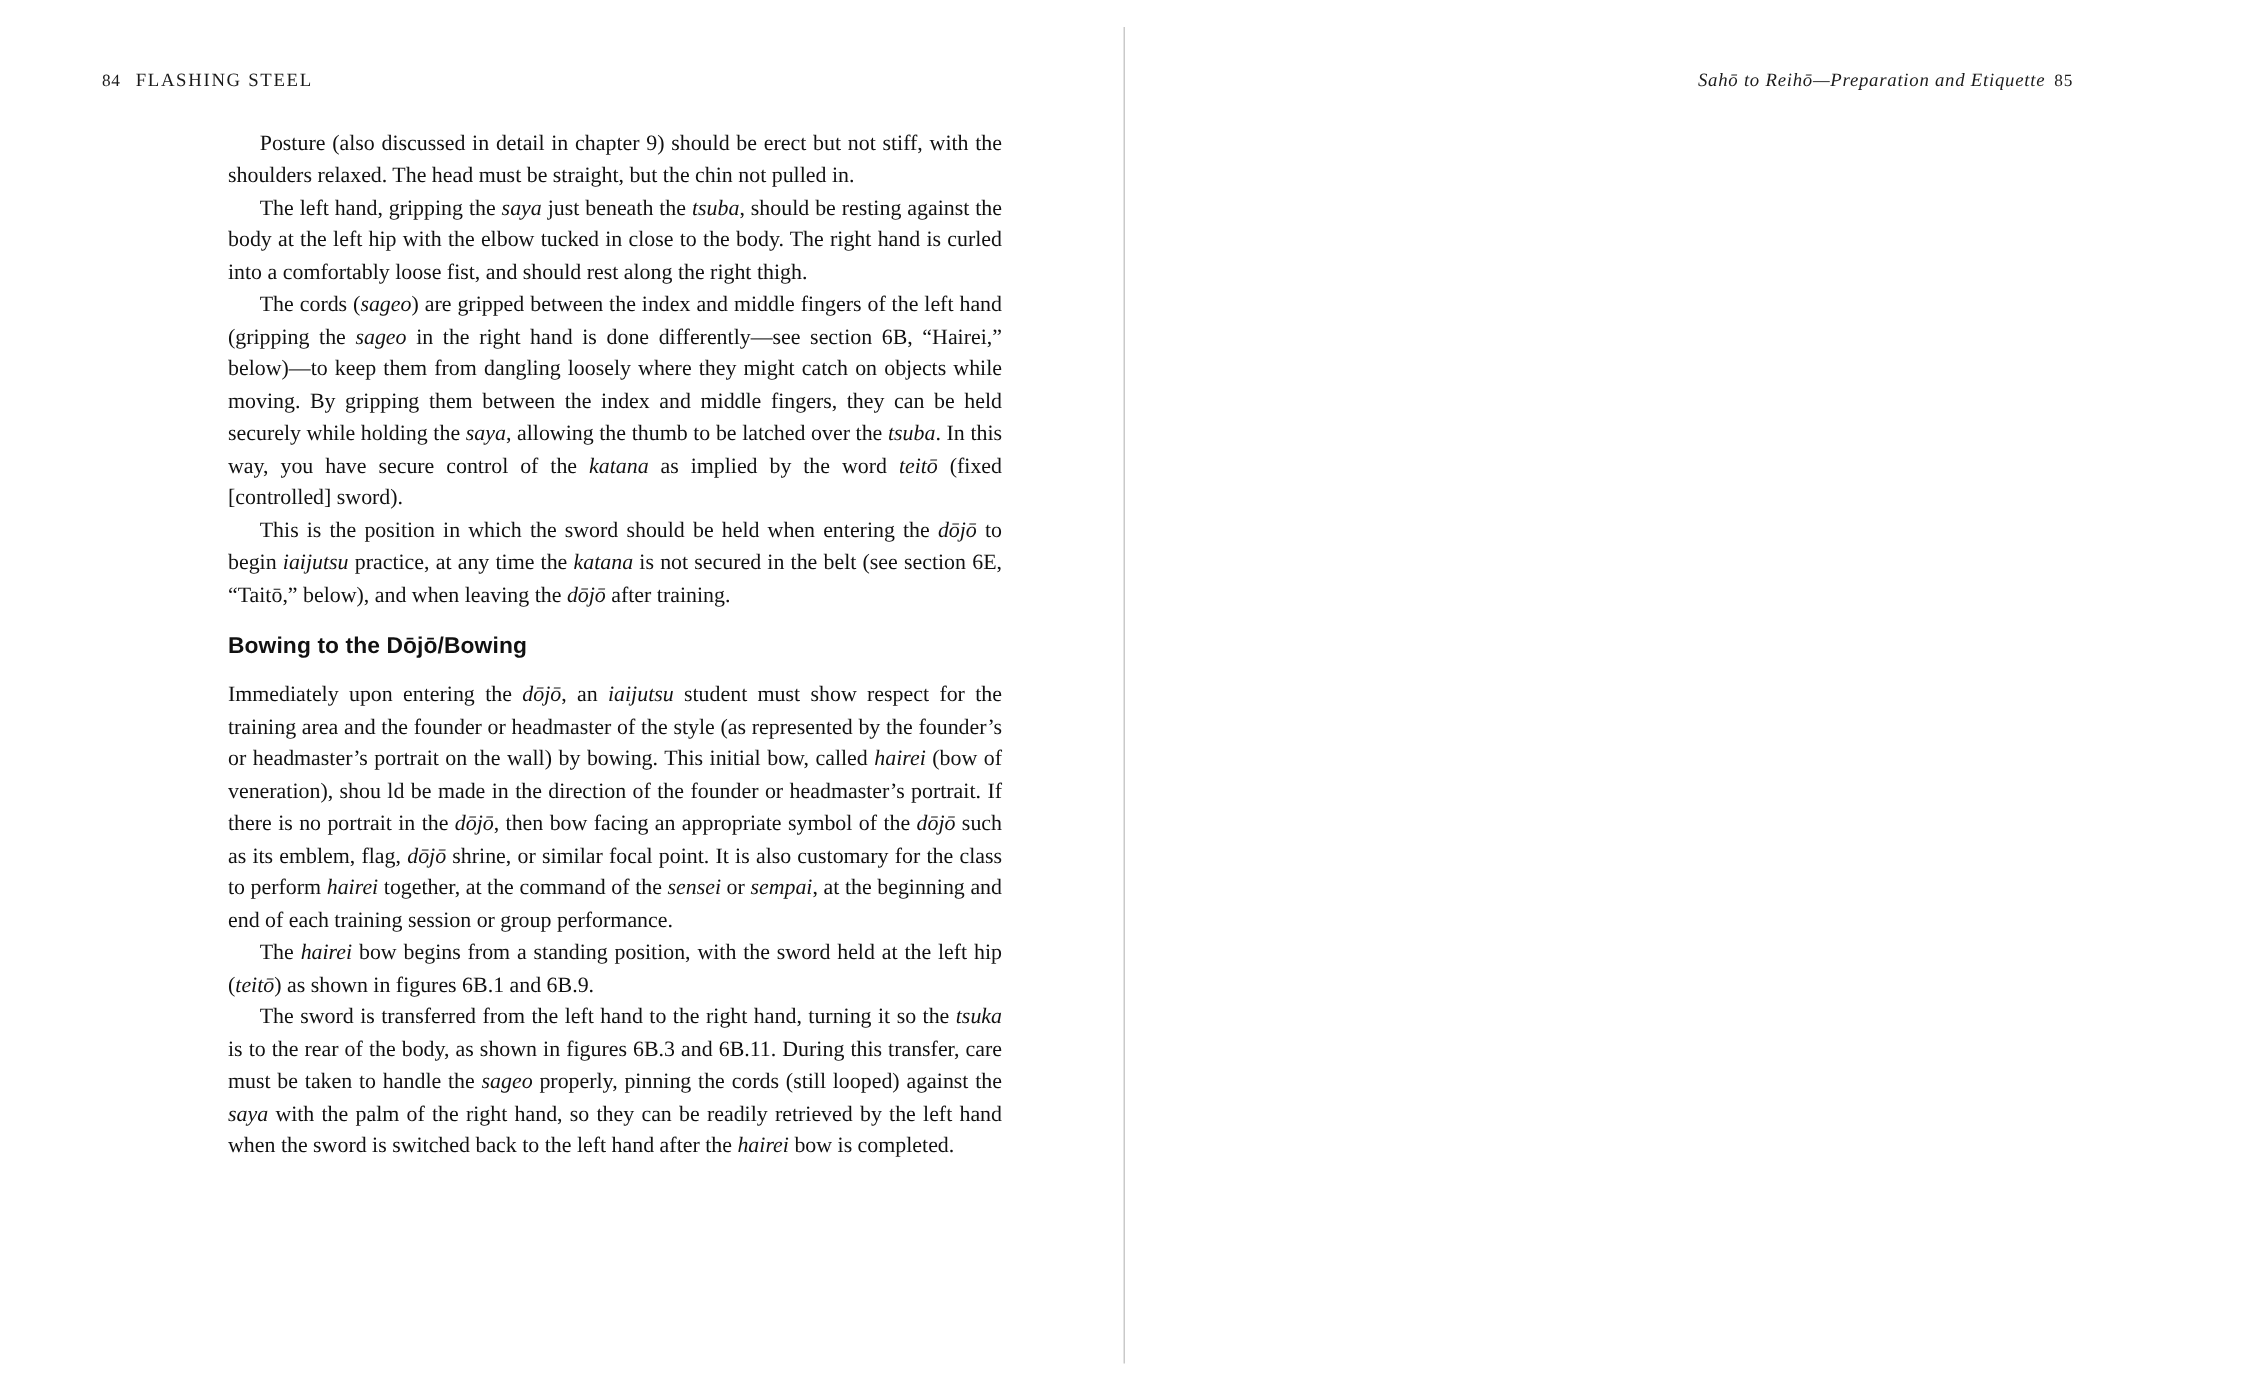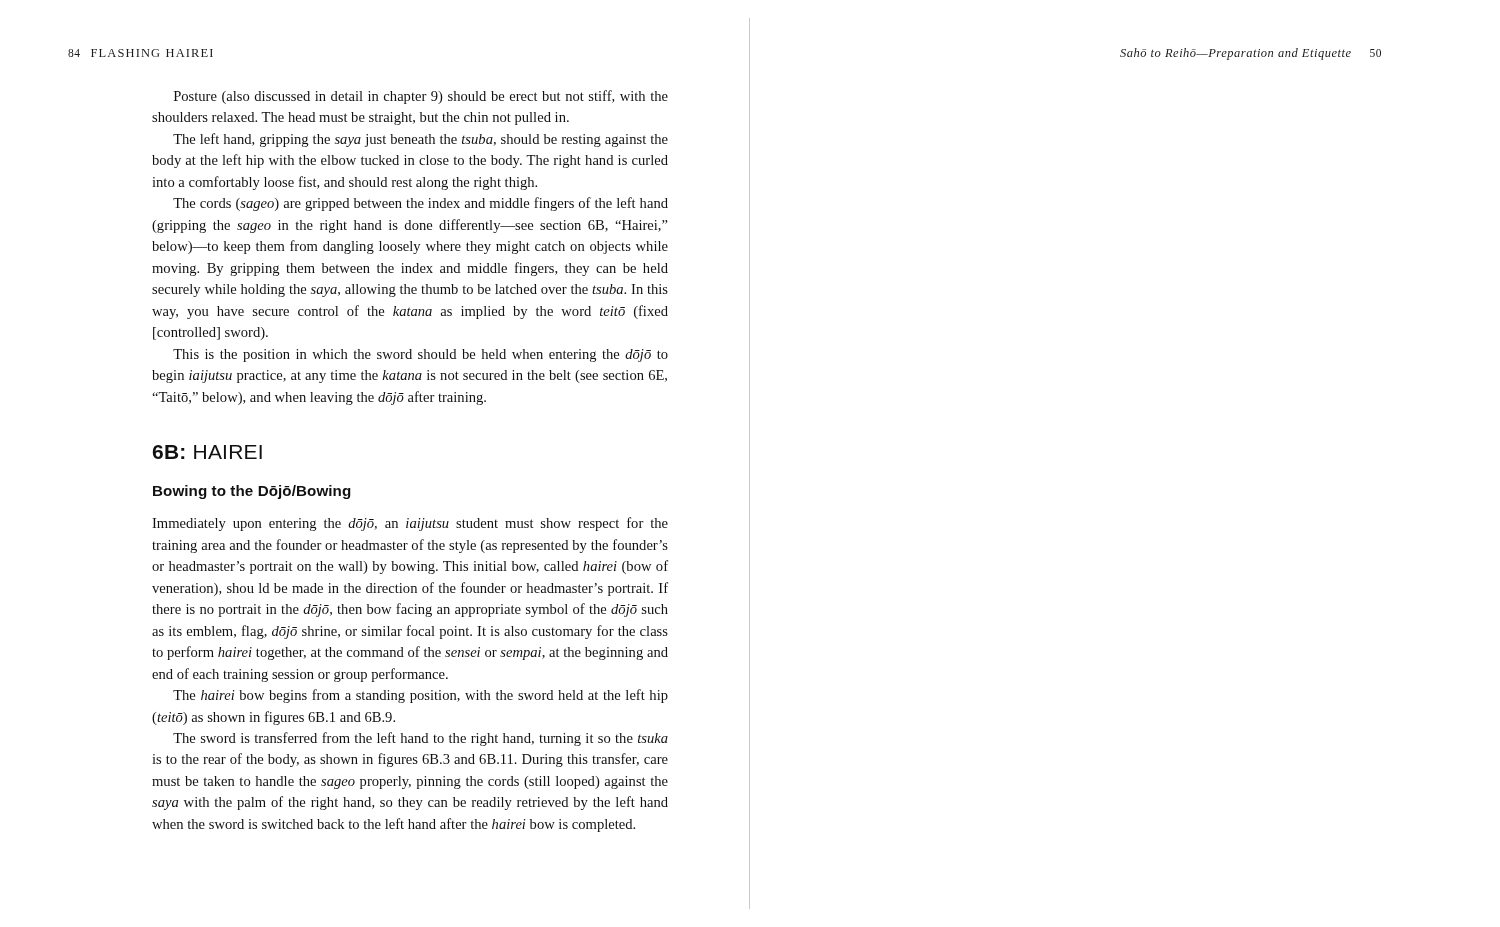--- a/index.html
+++ b/index.html
@@ -63,21 +63,21 @@
   }
   .runhead-left .title {
     font-variant: small-caps;
     letter-spacing: 0.09em;
     font-size: 12.5px;
   }
   .runhead-right {
     right: 68px;
     display: flex;
     align-items: baseline;
-    gap: 18px;
+    gap: 6px;
     font-style: italic;
     font-size: 12.5px;
   }
   .runhead-right .folio {
     font-style: normal;
     font-size: 11.5px;
   }
 
   
   .textcol {
@@ -120,44 +120,40 @@
 </style>
 </head>
 <body>
 
 <div class="spread">
 
   <div class="page page-left">
 
     <div class="runhead runhead-left">
       <span class="folio">84</span>
-      <span class="title">FLASHING HAIREI</span>
+      <span class="title">FLASHING STEEL</span>
     </div>
 
     <div class="textcol">
       <p>Posture (also discussed in detail in chapter 9) should be erect but not stiff, with the shoulders relaxed. The head must be straight, but the chin not pulled in.</p>
       <p>The left hand, gripping the <em>saya</em> just beneath the <em>tsuba</em>, should be resting against the body at the left hip with the elbow tucked in close to the body. The right hand is curled into a comfortably loose fist, and should rest along the right thigh.</p>
       <p>The cords (<em>sageo</em>) are gripped between the index and middle fingers of the left hand (gripping the <em>sageo</em> in the right hand is done differently—see section 6B, “Hairei,” below)—to keep them from dangling loosely where they might catch on objects while moving. By gripping them between the index and middle fingers, they can be held securely while holding the <em>saya</em>, allowing the thumb to be latched over the <em>tsuba</em>. In this way, you have secure control of the <em>katana</em> as implied by the word <em>teitō</em> (fixed [controlled] sword).</p>
       <p>This is the position in which the sword should be held when entering the <em>dōjō</em> to begin <em>iaijutsu</em> practice, at any time the <em>katana</em> is not secured in the belt (see section 6E, “Taitō,” below), and when leaving the <em>dōjō</em> after training.</p>
 
-      <h2 class="section-head">
-        <span class="num">6B:</span>
-        <span>HAIREI</span>
-      </h2>
       <h3 class="sub-head">Bowing to the Dōjō/Bowing</h3>
 
       <p class="noindent">Immediately upon entering the <em>dōjō</em>, an <em>iaijutsu</em> student must show respect for the training area and the founder or headmaster of the style (as represented by the founder’s or headmaster’s portrait on the wall) by bowing. This initial bow, called <em>hairei</em> (bow of veneration), shou ld be made in the direction of the founder or headmaster’s portrait. If there is no portrait in the <em>dōjō</em>, then bow facing an appropriate symbol of the <em>dōjō</em> such as its emblem, flag, <em>dōjō</em> shrine, or similar focal point. It is also customary for the class to perform <em>hairei</em> together, at the command of the <em>sensei</em> or <em>sempai</em>, at the beginning and end of each training session or group performance.</p>
       <p>The <em>hairei</em> bow begins from a standing position, with the sword held at the left hip (<em>teitō</em>) as shown in figures 6B.1 and 6B.9.</p>
       <p>The sword is transferred from the left hand to the right hand, turning it so the <em>tsuka</em> is to the rear of the body, as shown in figures 6B.3 and 6B.11. During this transfer, care must be taken to handle the <em>sageo</em> properly, pinning the cords (still looped) against the <em>saya</em> with the palm of the right hand, so they can be readily retrieved by the left hand when the sword is switched back to the left hand after the <em>hairei</em> bow is completed.</p>
     </div>
   </div>
 
   <div class="gutter-line"></div>
 
   <div class="page page-right">
 
     <div class="runhead runhead-right">
       <span>Sahō to Reihō—Preparation and Etiquette</span>
-      <span class="folio">50</span>
+      <span class="folio">85</span>
     </div>
 
   </div>
 </div>
 
 </body></html>

